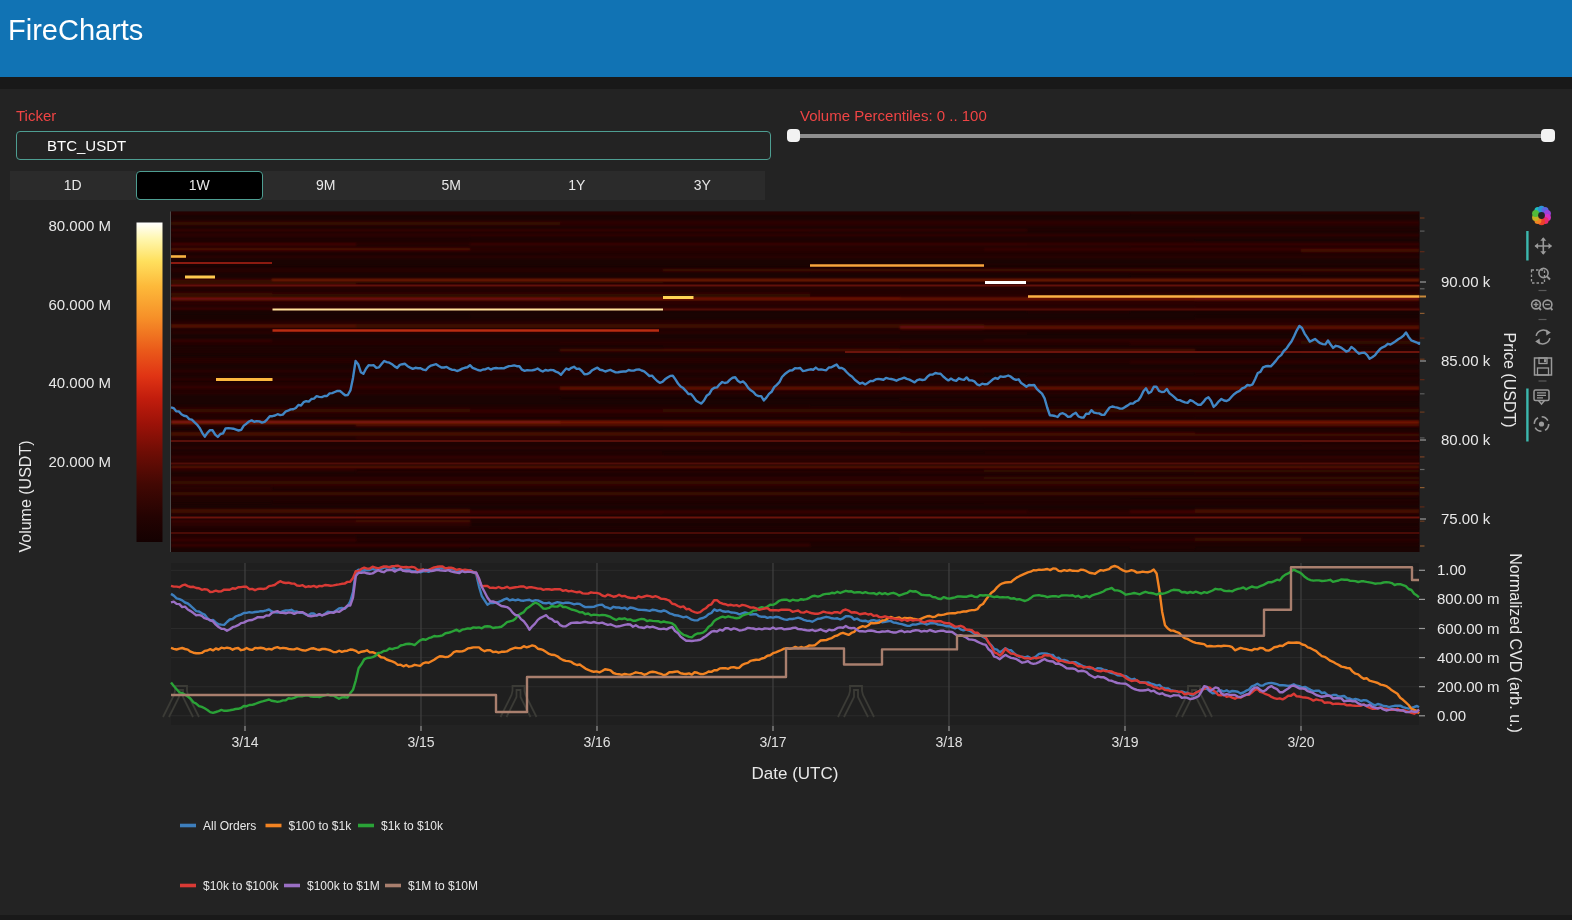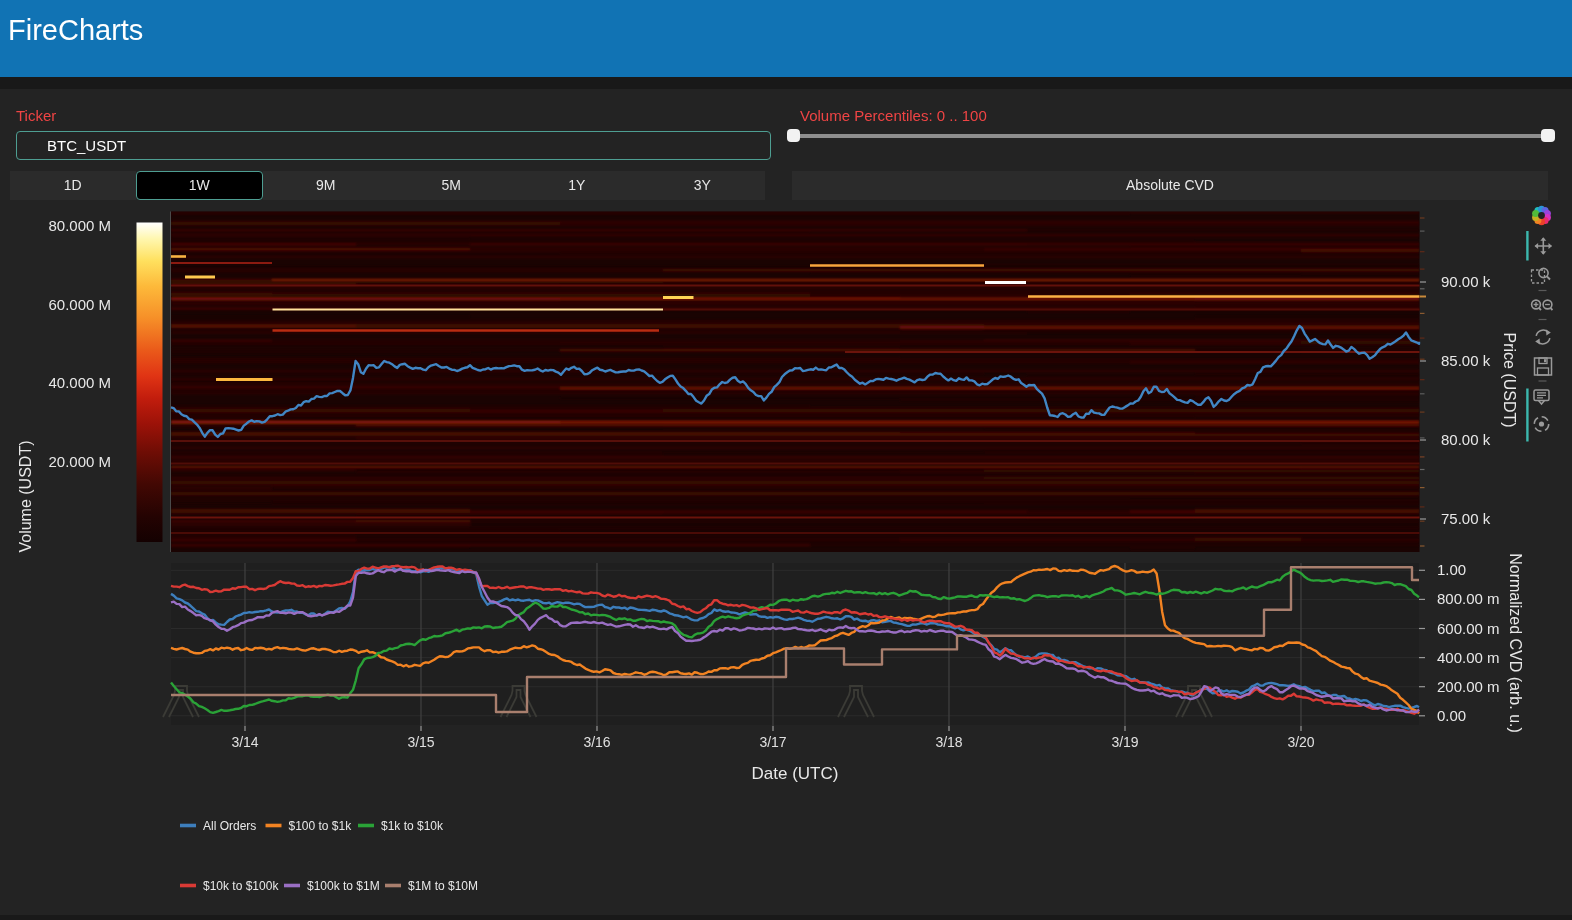--- a/index.html
+++ b/index.html
@@ -33,21 +33,20 @@
 <div class="handle" style="left:1541.4px;"></div>
 <div class="btnrow" style="left:10px; width:755px;">
 <div class="btn">1D</div>
     <div class="btn sel">1W</div>
     <div class="btn">9M</div>
 <div class="btn">5M</div>
     <div class="btn">1Y</div>
     <div class="btn">3Y</div>
 </div>
 <div class="btnrow" style="left:792px; width:756px;">
-    <div class="btn">Absolute CVD</div>
 </div>
 <svg width="1572" height="716" viewBox="0 200 1572 716" style="position:absolute;left:0;top:200px" font-family="'Liberation Sans', sans-serif">
     <defs>
       <linearGradient id="cb" x1="0" y1="0" x2="0" y2="1">
         <stop offset="0" stop-color="#ffffff"></stop>
         <stop offset="0.05" stop-color="#fff7b0"></stop>
         <stop offset="0.12" stop-color="#ffe05e"></stop>
         <stop offset="0.20" stop-color="#fdb93a"></stop>
         <stop offset="0.30" stop-color="#f68f28"></stop>
         <stop offset="0.40" stop-color="#ea5a1a"></stop>

